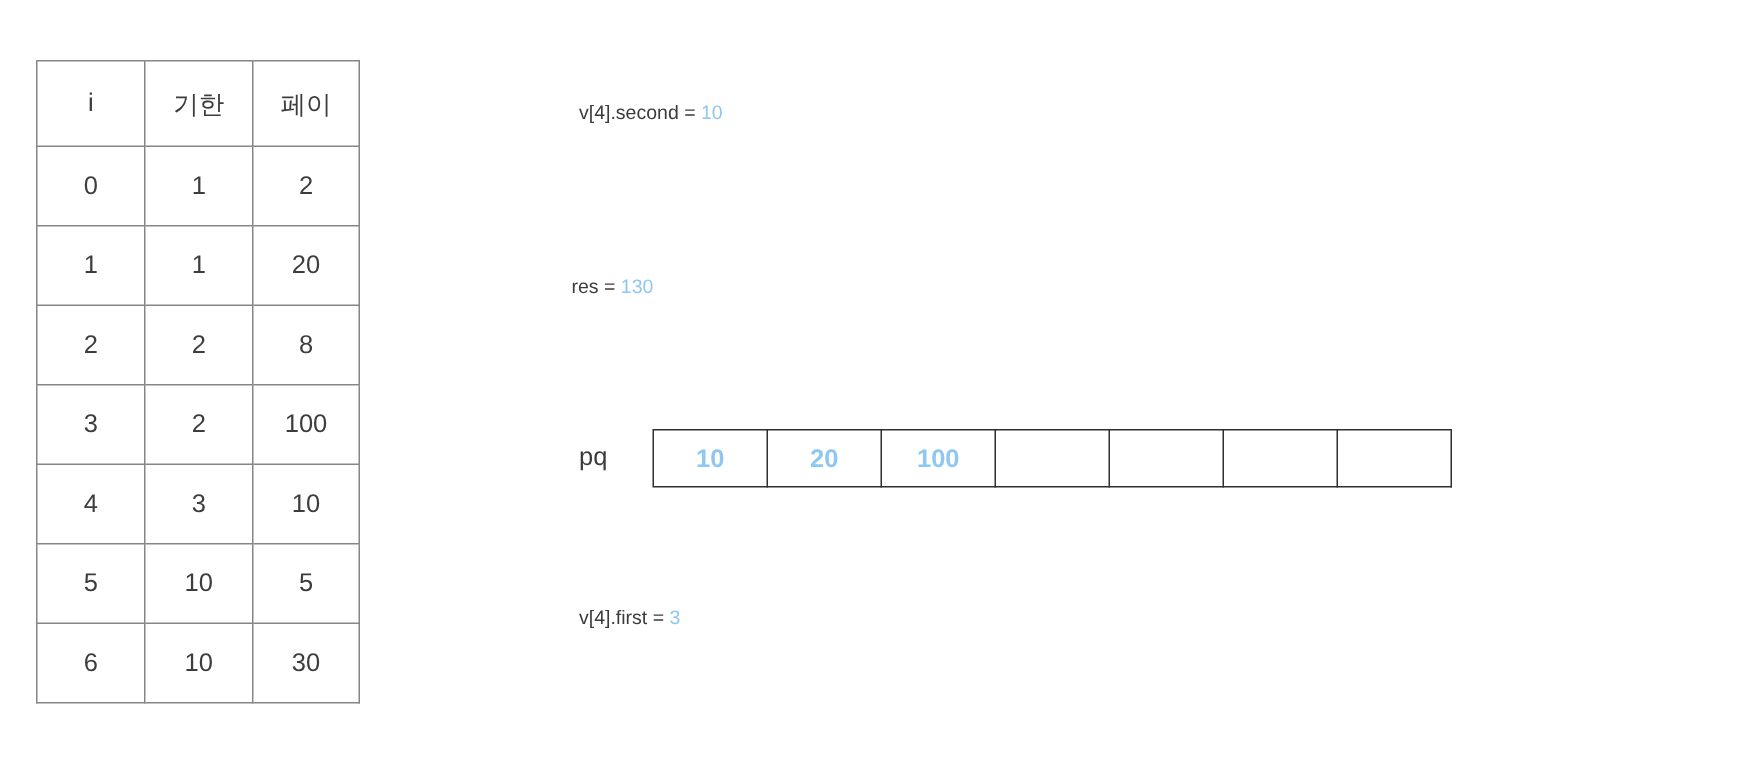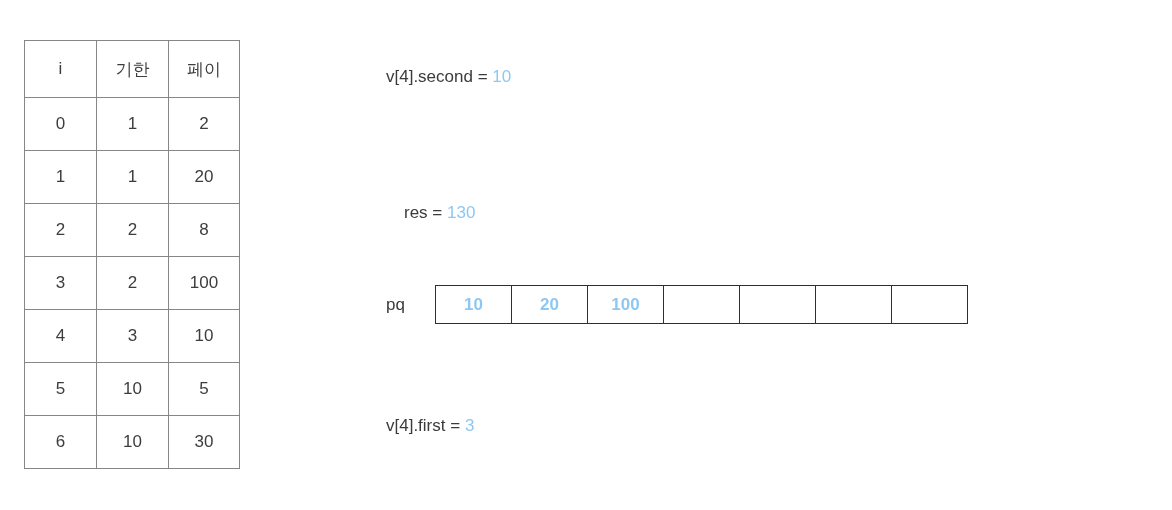--- a/index.html
+++ b/index.html
@@ -42,39 +42,39 @@
   #data-table td {
     height: 52px;
   }
   #data-table col.c0 { width: 72px; }
   #data-table col.c1 { width: 72px; }
   #data-table col.c2 { width: 71px; }
 
   
   .expr {
     position: absolute;
-    font-size: 17px;
+    font-size: 13px;
     color: #3b3b3b;
     white-space: nowrap;
     line-height: 1;
   }
   .expr .val {
     color: #8ec8f2;
   }
   #expr-second { left: 386px; top: 68px; }
-  #expr-res    { left: 404px; top: 184px; margin-top: 20px; }
-  #expr-first  { left: 386px; top: 417px; }
+  #expr-res    { left: 381px; top: 184px; }
+  #expr-first  { left: 386px; top: 405px; }
 
   
   #pq-block {
     position: absolute;
     left: 386px;
     top: 285px;
     display: flex;
-    align-items: flex-start;
+    align-items: flex-end;
   }
   #pq-label {
     font-size: 17px;
     color: #3b3b3b;
     width: 49px;
     line-height: 40px;
   }
   #pq-cells {
     display: flex;
     border-left: 1px solid #2f2f2f;

